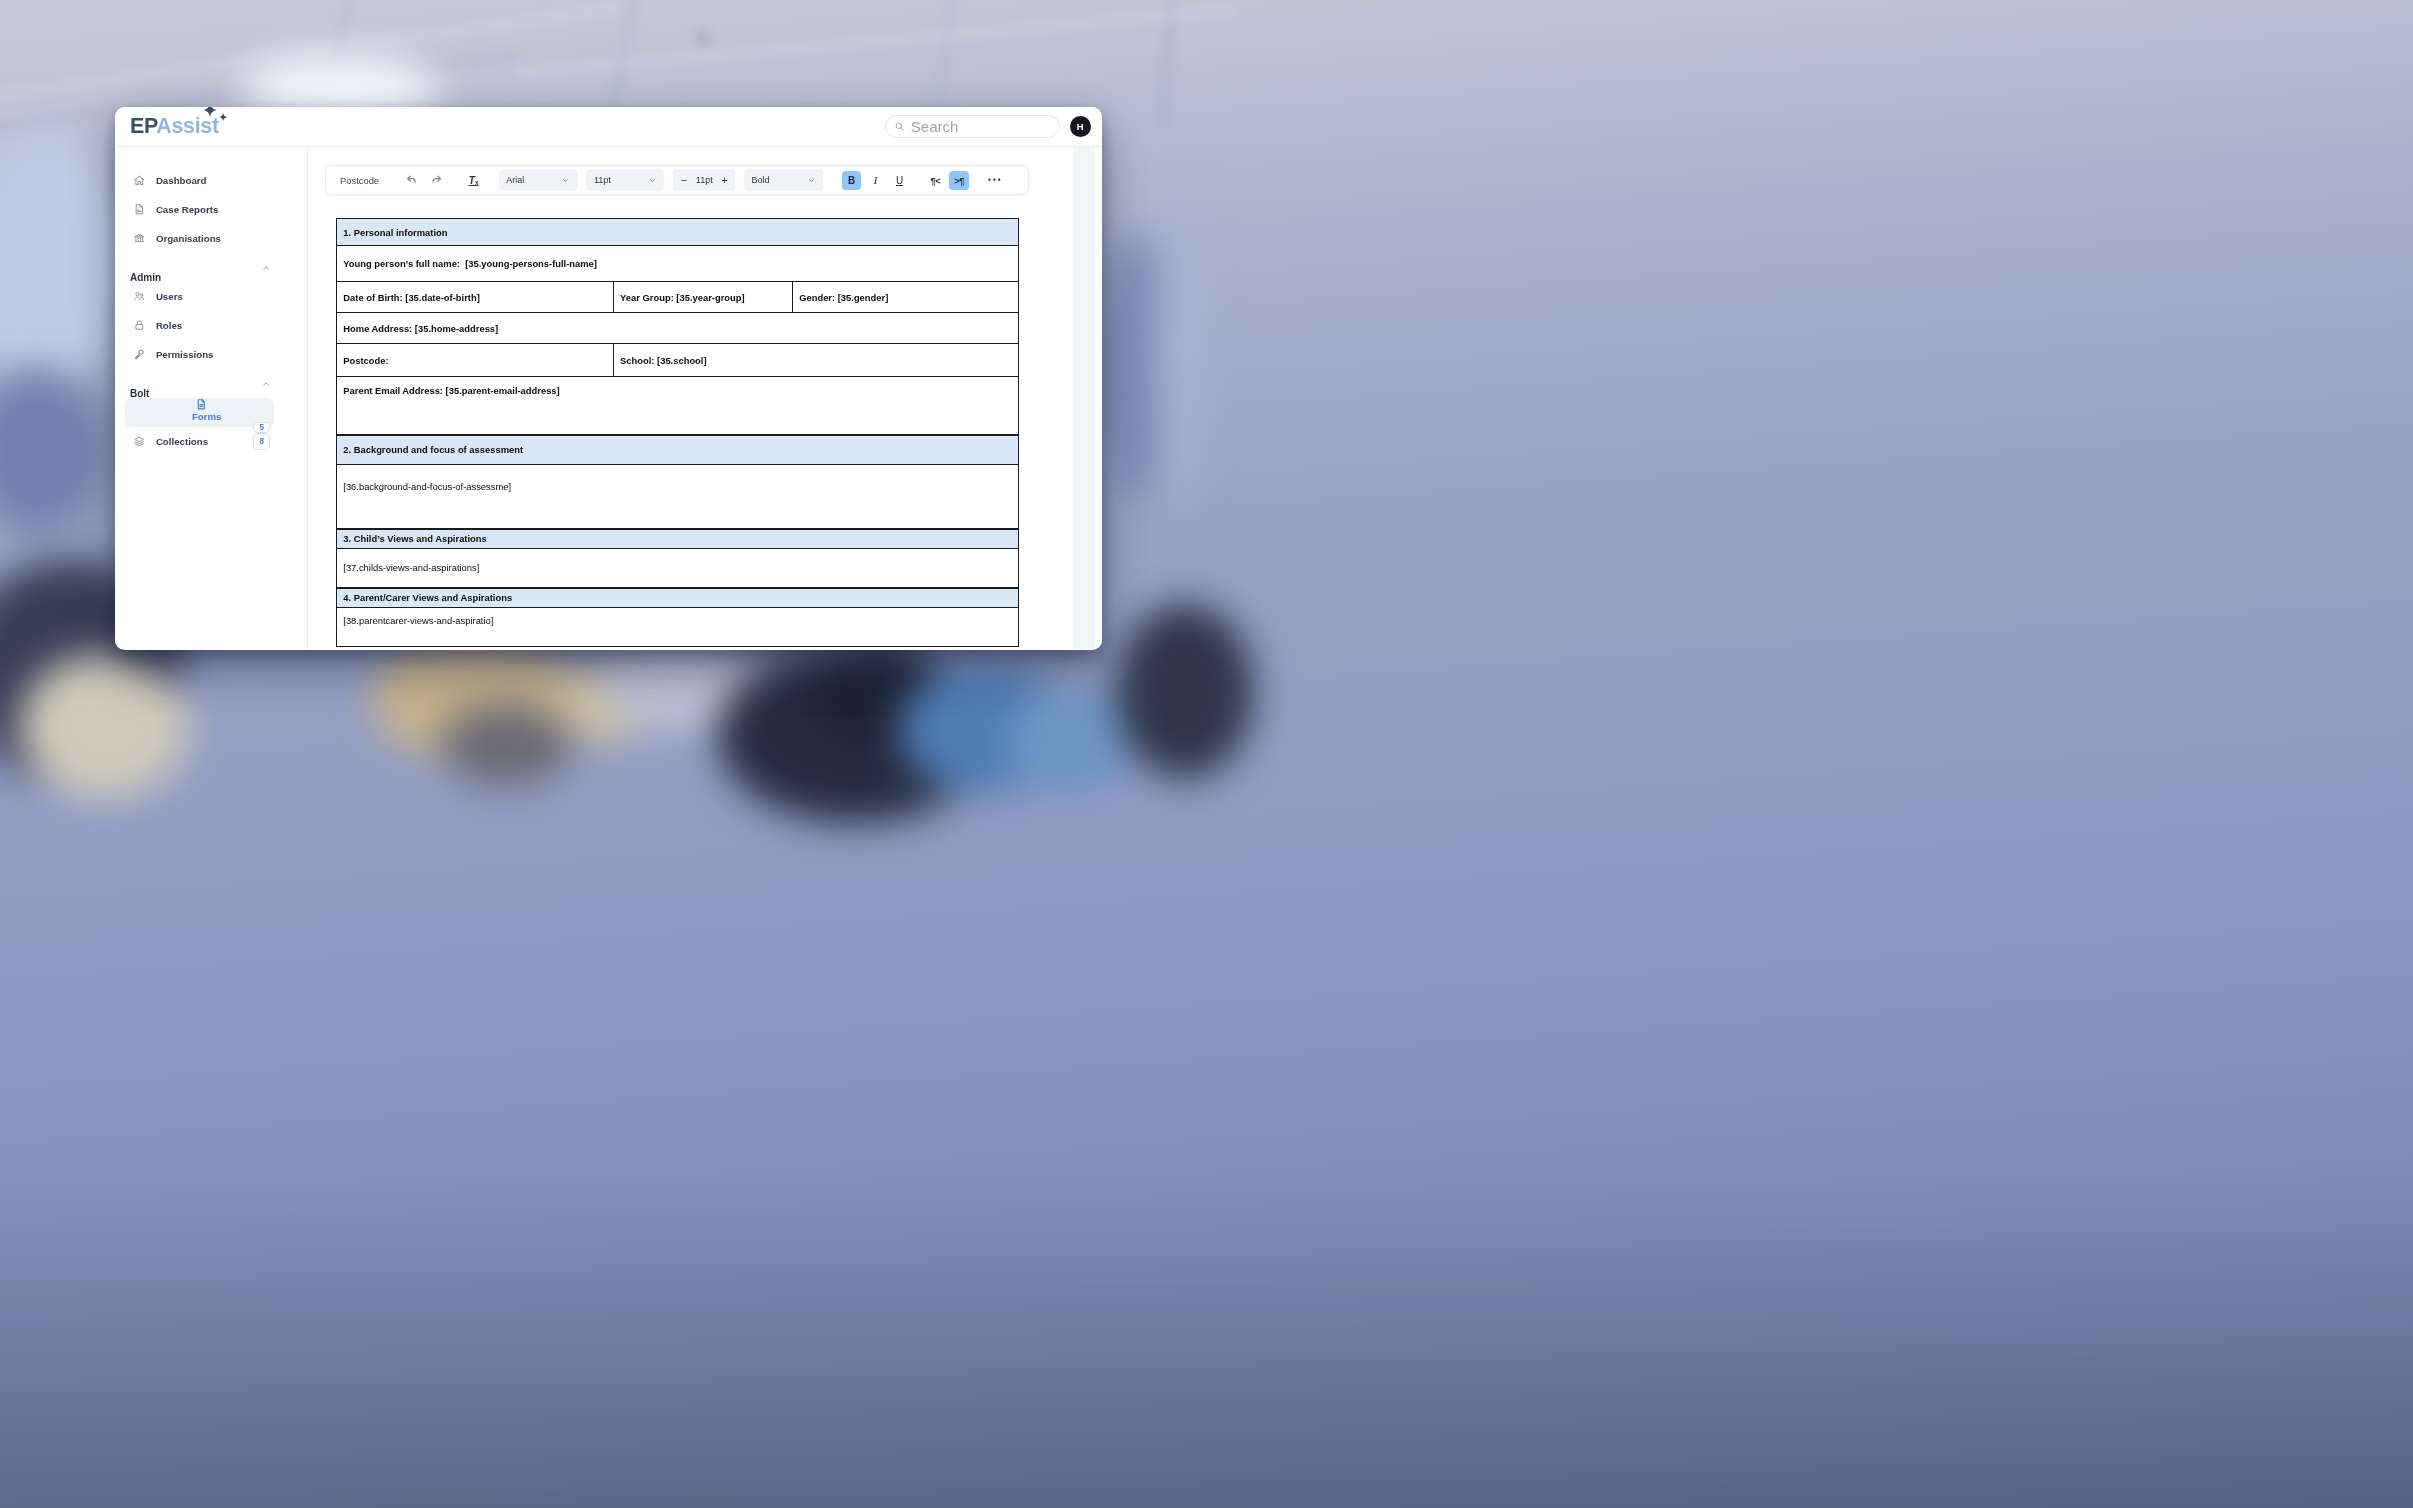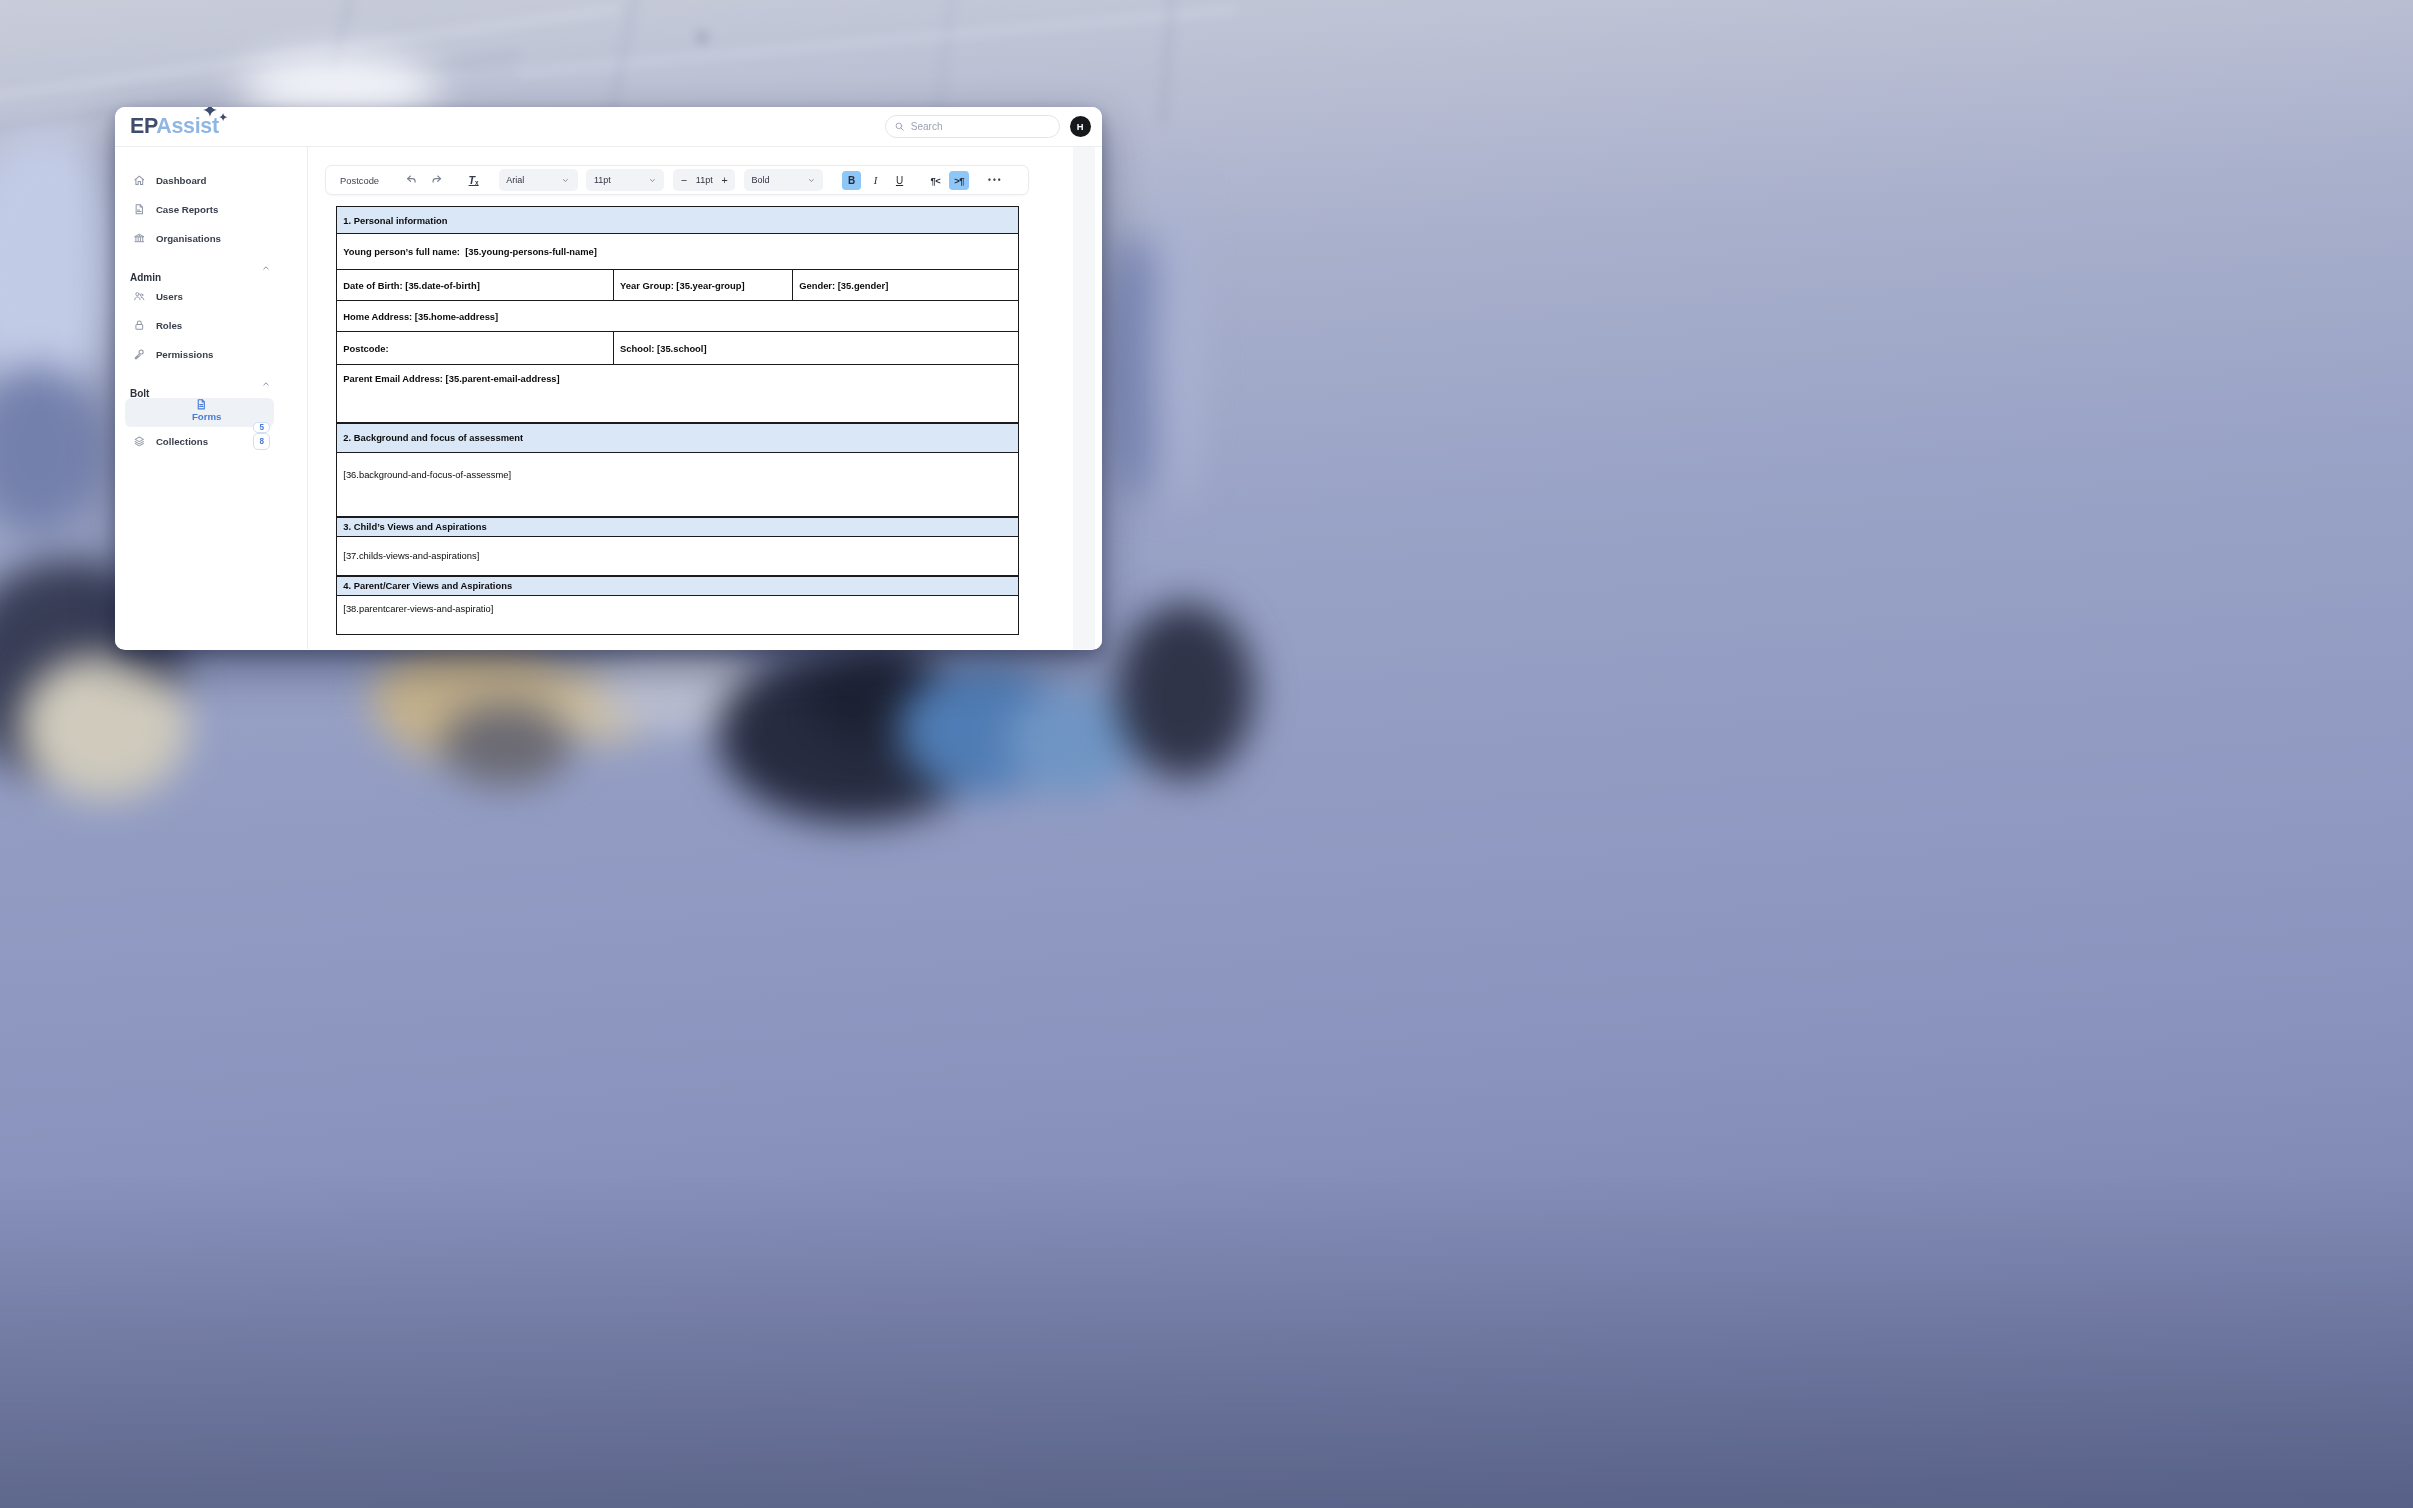--- a/index.html
+++ b/index.html
@@ -24,21 +24,21 @@
 
   
   .app-header { height:40px; display:flex; align-items:center; border-bottom:0.6px solid #ebedf0; background:#fff; }
   .logo { margin-left:15px; position:relative; font-size:21.4px; font-weight:bold; letter-spacing:-0.3px; }
   .logo .lp { color:#3d4d6b; } .logo .ls { color:#8fb6e3; }
   .sparkle { position:absolute; }
   .sparkle-big { left:73px; top:-10.7px; }
   .sparkle-small { left:89px; top:-0.6px; }
   .search-box { margin-left:auto; width:175px; height:23px; border:0.6px solid #e2e4ea; border-radius:12px;
     display:flex; align-items:center; padding:0 7.5px; background:#fff; }
-  .search-box input { border:none; outline:none; flex:1; margin-left:5.7px; font-size:10px; color:#3a4150;
+  .search-box input { border:none; outline:none; flex:1; margin-left:5.7px; font-size:15px; color:#3a4150;
     font-family:inherit; background:transparent; }
   .search-box input::placeholder { color:#9ba2b1; }
   .avatar { width:21px; height:21px; border-radius:50%; background:#17181c; color:#fff; font-size:9.4px;
     font-weight:bold; display:flex; align-items:center; justify-content:center; margin:0 11.3px 0 9.4px; }
 
   
   .app-body { display:flex; height:502px; }
   .sidebar { width:193px; border-right:0.6px solid #eaecef; background:#fff; padding-top:19px; flex:none; }
   .side-row { height:29px; display:flex; align-items:center; padding:0 34px 0 17.6px; }
   .side-row .icn { width:12.6px; height:12.6px; flex:none; }
@@ -68,21 +68,21 @@
   .stepper .sbtn { font-size:10.7px; color:#30343f; cursor:default; }
   .fmt-btn { width:19px; height:19px; border-radius:3.8px; display:flex; align-items:center;
     justify-content:center; font-size:10px; color:#252a34; }
   .fmt-btn.active { background:#8ec6f8; }
   .dir-btn { width:20px; height:19px; border-radius:3.8px; display:flex; align-items:center;
     justify-content:center; font-size:9.4px; font-weight:bold; color:#252a34; letter-spacing:-0.6px; }
   .dir-btn.active { background:#8ec6f8; }
   .more-dots { font-size:8.2px; letter-spacing:1.9px; color:#3b4250; font-weight:bold; }
 
   
-  .doc-table { position:absolute; left:28px; top:59px; width:683px; border:0.9px solid #1b1b1d; }
+  .doc-table { position:absolute; left:28px; top:71px; width:683px; border:0.9px solid #1b1b1d; }
   .t-row { display:flex; border-bottom:0.9px solid #1b1b1d; background:#fff; }
   .t-row:last-child { border-bottom:none; }
   .t-row.header { background:#d9e7f7; }
   .t-row.header + .t-row, .t-row.header { border-top-width:0; }
   .t-row.thick-top { border-top:0.6px solid #1b1b1d; }
   .t-cell { display:flex; align-items:center; padding:0 6.3px; font-size:9.4px; color:#0c0c0d;
     white-space:pre-wrap; border-left:0.9px solid #1b1b1d; overflow:hidden; }
   .t-cell:first-child { border-left:none; }
   .t-cell.b { font-weight:bold; }
   .va-top { align-items:flex-start; }

